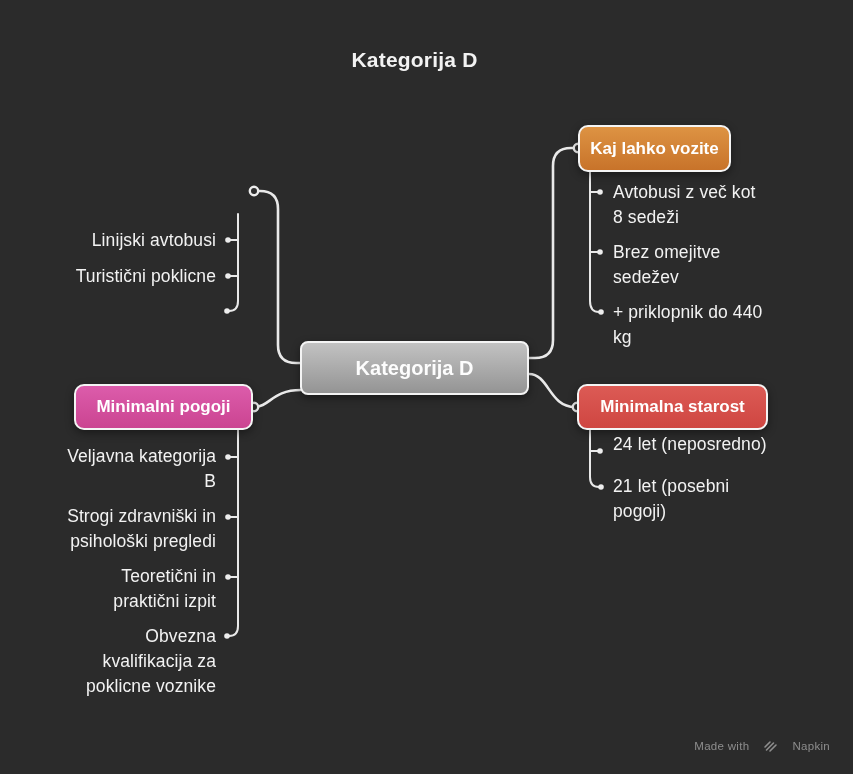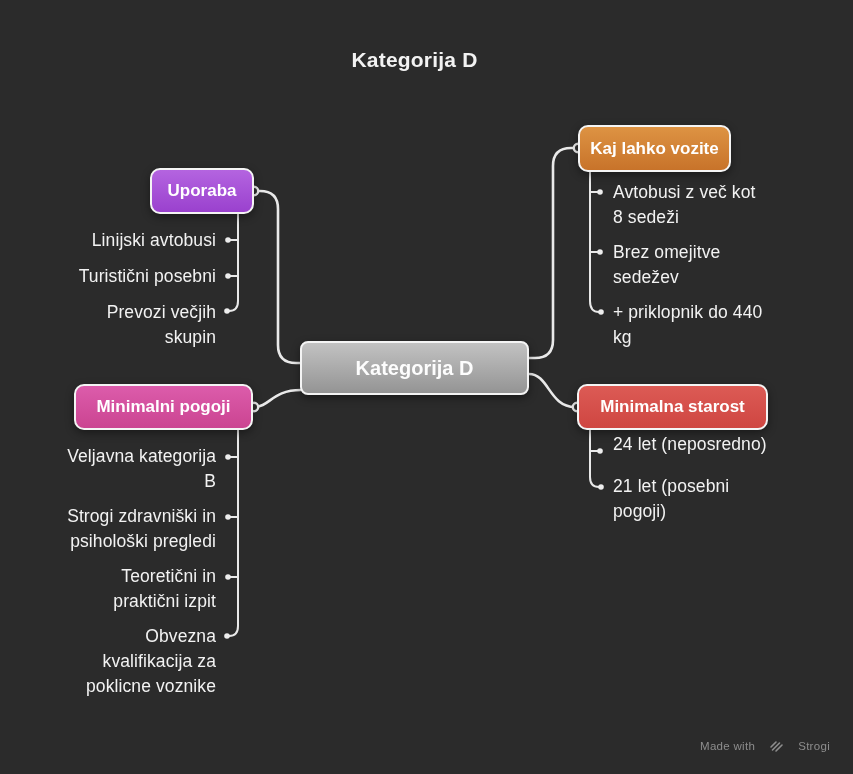--- a/index.html
+++ b/index.html
@@ -94,44 +94,39 @@
     <circle class="dot" cx="227" cy="636" r="2.8"></circle>
     <circle class="dot" cx="600" cy="451" r="2.8"></circle>
     <circle class="dot" cx="601" cy="487" r="2.8"></circle>
 
     <circle class="port" cx="254" cy="191" r="4.2"></circle>
     <circle class="port" cx="254" cy="407" r="4.2"></circle>
     <circle class="port" cx="578" cy="148" r="4.2"></circle>
     <circle class="port" cx="577" cy="407" r="4.2"></circle>
   </svg>
 
-  <div class="node node-uporaba" style="background: linear-gradient(rgb(180, 100, 224), rgb(154, 65, 206));">
-    <span>Uporaba</span>
-  </div>
 
   <div class="node node-kaj" style="background: linear-gradient(rgb(221, 147, 67), rgb(200, 115, 42));">
     <span>Kaj lahko vozite</span>
   </div>
 
   <div class="node central node-central" style="background: linear-gradient(rgb(194, 194, 194), rgb(148, 148, 148));">
     <span>Kategorija D</span>
   </div>
 
   <div class="node node-minpogoji" style="background: linear-gradient(rgb(220, 92, 171), rgb(203, 68, 145)); justify-content: center;">
     <span>Minimalni pogoji</span>
   </div>
 
   <div class="node node-starost" style="background: linear-gradient(rgb(220, 91, 85), rgb(207, 70, 65));">
     <span>Minimalna starost</span>
   </div>
 
   <div class="item left i-a1">Linijski avtobusi</div>
-  <div class="item left i-a2">Turistični posebni</div>
-  <div class="item left i-a3">Prevozi večjih
-skupin</div>
+  <div class="item left i-a2">Turistični poklicne</div>
 
   <div class="item right i-b1">Avtobusi z več kot
 8 sedeži</div>
   <div class="item right i-b2">Brez omejitve
 sedežev</div>
   <div class="item right i-b3">+ priklopnik do 440
 kg</div>
 
   <div class="item left i-c2">Strogi zdravniški in
 psihološki pregledi</div>
@@ -149,16 +144,16 @@
 
   <div class="watermark">
     <span>Made with</span>
     <svg width="15" height="14" viewBox="0 0 15 14">
       <g stroke="#8d8d8d" stroke-width="1.6" stroke-linecap="round" fill="none">
         <path d="M2,8 L7,3"></path>
         <path d="M3.5,11 L10.5,4"></path>
         <path d="M7,12 L13,6"></path>
       </g>
     </svg>
-    <span>Strogi</span>
+    <span>Napkin</span>
   </div>
 
 </div>
 
 </body></html>

